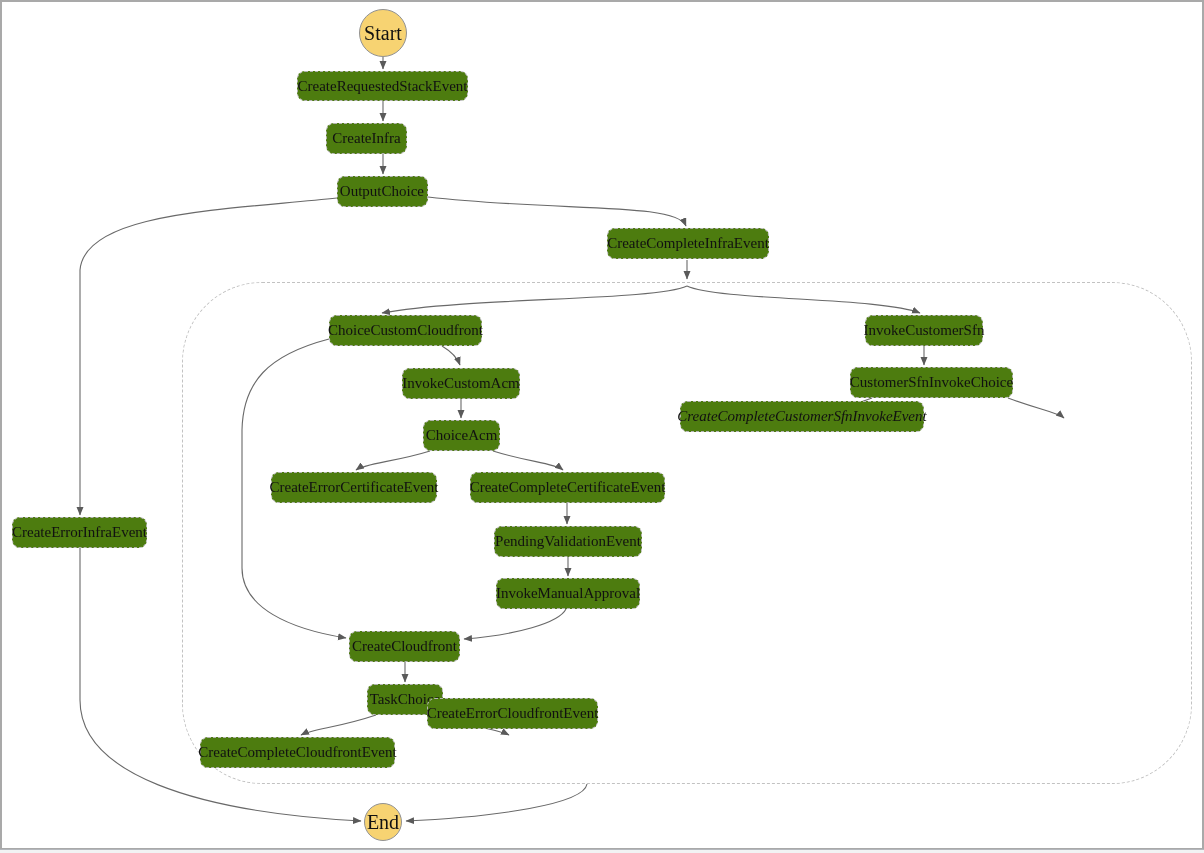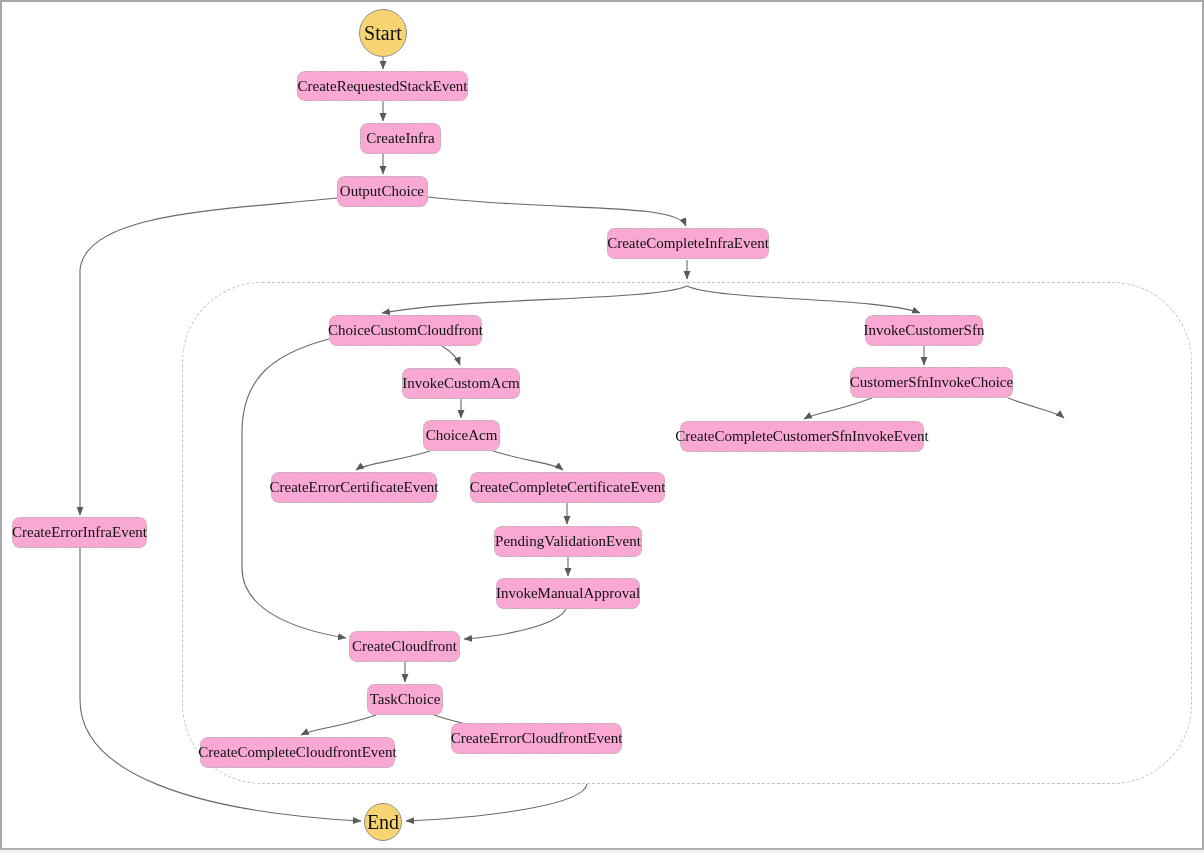--- a/index.html
+++ b/index.html
@@ -38,21 +38,21 @@
   }
   .edge{
     fill:none;
     stroke:var(--edge,#696969);
     stroke-width:1.1;
   }
   .arrow-head{ fill:var(--arrowhead,#5a5a5a); }
   .state{
     position:absolute;
     box-sizing:border-box;
-    background:#f9a8d4;
+    background:#4d7c0f;
     border:1px dashed var(--state-border,#b4b4b4);
     border-radius:8px;
     display:flex;align-items:center;justify-content:center;
     font-size:15px;color:var(--text,#111111);
     white-space:nowrap;
     z-index:2;
     padding:0 3px;
   }
   .terminal{
     position:absolute;
@@ -107,21 +107,21 @@
   <div class="terminal" style="left:359px;top:9px;width:48px;height:48px;">
     <span>Start</span>
   </div>
   <div class="terminal" style="left:364px;top:803px;width:38px;height:38px;">
     <span>End</span>
   </div>
 
   <div class="state" style="left:297px;top:71px;width:171px;height:30px;">
     <span>CreateRequestedStackEvent</span>
   </div>
-  <div class="state" style="left:360px;top:123px;width:81px;height:31px;">
+  <div class="state" style="left:326px;top:123px;width:81px;height:31px;">
     <span>CreateInfra</span>
   </div>
   <div class="state" style="left:337px;top:176px;width:91px;height:31px;justify-content:flex-end;">
     <span>OutputChoice</span>
   </div>
   <div class="state" style="left:607px;top:228px;width:162px;height:31px;">
     <span>CreateCompleteInfraEvent</span>
   </div>
   <div class="state" style="left:12px;top:517px;width:135px;height:31px;">
     <span>CreateErrorInfraEvent</span>
@@ -149,28 +149,28 @@
   </div>
   <div class="state" style="left:349px;top:631px;width:111px;height:31px;">
     <span>CreateCloudfront</span>
   </div>
   <div class="state" style="left:367px;top:684px;width:76px;height:31px;">
     <span>TaskChoice</span>
   </div>
   <div class="state" style="left:200px;top:737px;width:195px;height:31px;text-align:center;">
     <span>CreateCompleteCloudfrontEvent</span>
   </div>
-  <div class="state" style="left:427px;top:723px;width:171px;height:31px;margin-left:24px;">
+  <div class="state" style="left:427px;top:698px;width:171px;height:31px;">
     <span>CreateErrorCloudfrontEvent</span>
   </div>
   <div class="state" style="left:865px;top:315px;width:118px;height:31px;text-align:center;">
     <span>InvokeCustomerSfn</span>
   </div>
   <div class="state" style="left:850px;top:367px;width:163px;height:31px;">
     <span>CustomerSfnInvokeChoice</span>
   </div>
-  <div class="state" style="left:680px;top:421px;width:244px;height:31px;">
+  <div class="state" style="left:680px;top:401px;width:244px;height:31px;font-style:italic;">
     <span>CreateCompleteCustomerSfnInvokeEvent</span>
   </div>
 
   <div class="frame"></div>
   <div class="bottom-strip"></div>
 </div>
 
 </body></html>

